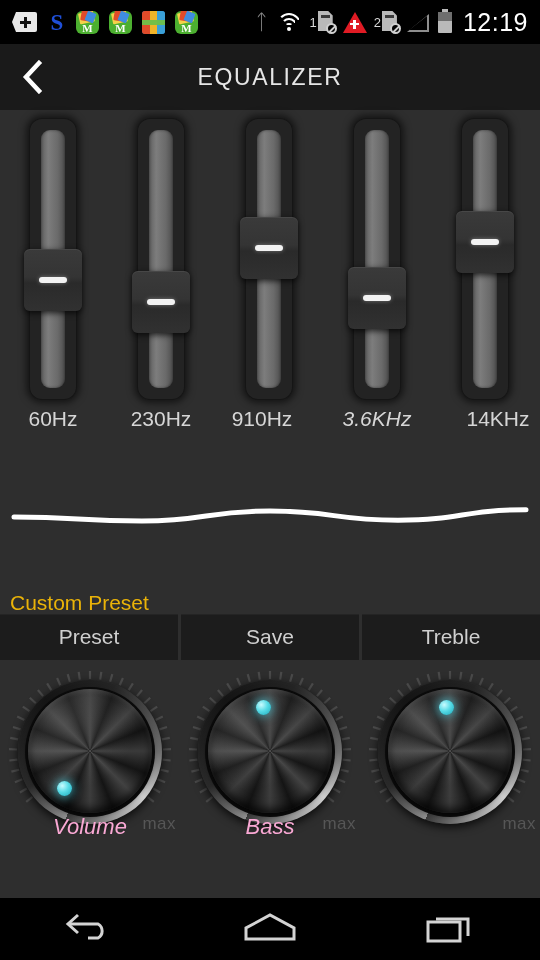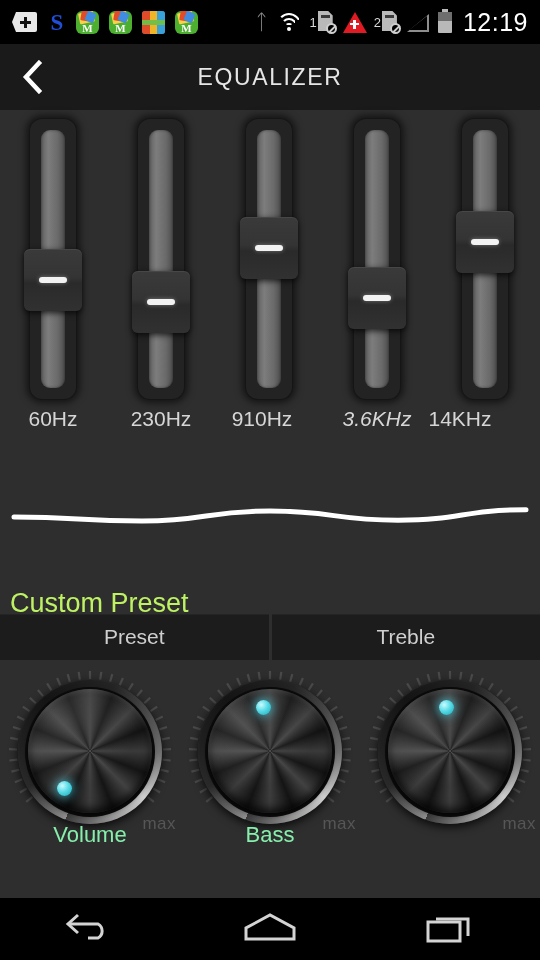--- a/index.html
+++ b/index.html
@@ -130,21 +130,21 @@
   .freqlbl{ position:absolute;top:0;text-align:center;color:#d6d6d6;font-size:21px;
      white-space:nowrap;transform:translateX(-50%); }
 
   
   #wave{ position:absolute;left:0;top:355px;width:540px;height:90px; }
 
   
   #graphrow{ position:absolute;left:0;top:462px;width:540px;height:42px;
      display:flex;align-items:center;justify-content:space-between;padding:0 10px; }
   #graphrow .g-left{ color:#d9d9d9;font-size:22px;letter-spacing:.5px; }
-  #graphrow .g-right{ color:#bef264;font-size:27px;margin-top:20px; }
+  #graphrow .g-right{ color:#eab308;font-size:21px;margin-top:20px; }
 
   
   #btnrow{ position:absolute;left:0;top:504px;width:540px;height:46px;display:flex;gap:3px;background:#2e2e2e; }
   .ebtn{ flex:1;background:#1c1c1c;display:flex;align-items:center;justify-content:center;
      color:#cfcfcf;font-size:21px;cursor:pointer;
      box-shadow:inset 0 1px 0 rgba(255,255,255,.04); }
 
   
   #knobrow{ position:absolute;left:0;top:552px;width:540px;height:185px; }
   .knobcell{ position:absolute;top:0;width:180px;height:185px; }
@@ -176,22 +176,22 @@
      background:radial-gradient(circle at 32% 26%, rgba(255,255,255,.13) 0%, rgba(255,255,255,0) 55%);
   }
   .knob .dot{
      position:absolute;width:15px;height:15px;border-radius:50%;
      background:radial-gradient(circle at 35% 32%,#c9fbff 0%,#57dbe6 45%,#19a6b8 100%);
      box-shadow:0 0 9px 2px rgba(70,215,235,.55);
   }
   .knob .maxlbl{
      position:absolute;right:-2px;bottom:2px;color:#565656;font-size:17px;letter-spacing:.5px;
   }
-  .knoblbl{ position:absolute;left:0;top:160px;width:180px;text-align:center;
-     color:#86efac;font-size:22px; }
+  .knoblbl{ position:absolute;left:0;top:152px;width:180px;text-align:center;
+     color:#f9a8d4;font-size:22px;font-style:italic; }
 
   
   #navbar{ position:absolute;left:0;top:898px;width:540px;height:62px;background:#000;
      display:flex;align-items:center;justify-content:space-around; }
   .navbtn{ width:120px;height:62px;display:flex;align-items:center;justify-content:center;cursor:pointer; }
 </style>
 </head>
 <body>
 
 <div id="statusbar">
@@ -314,35 +314,36 @@
           <div class="line"></div>
         </div>
       </div>
     </div>
 
   <div id="freqrow">
       <div class="freqlbl" style="left: 53px;">60Hz</div>
       <div class="freqlbl" style="left: 161px;">230Hz</div>
       <div class="freqlbl" style="left: 262px;">910Hz</div>
       <div class="freqlbl" style="left: 377px; font-style: italic;">3.6KHz</div>
-      <div class="freqlbl" style="left: 460px;">14KHz</div>
+      <div class="freqlbl" style="left: 498px;">14KHz</div>
     </div>
 
   <div id="wave">
     <svg width="540" height="90" viewBox="0 0 540 90" id="wavesvg">
       <path id="wavepath" fill="none" stroke="#ffffff" stroke-width="5" stroke-linecap="round" stroke-linejoin="round" d="M 14.0 52.0 C 78.0 52.0, 78.0 56.0, 142.0 56.0 C 206.0 56.0, 206.0 46.0, 270.0 46.0 C 334.0 46.0, 334.0 55.2, 398.0 55.2 C 462.0 55.2, 462.0 44.8, 526.0 44.8"></path>
     </svg>
   </div>
 
   <div id="graphrow">
     <div class="g-right">Custom Preset</div>
   </div>
 
   <div id="btnrow">
       <div class="ebtn">Preset</div>
+      <div class="ebtn">Save</div>
       <div class="ebtn">Treble</div>
     </div>
 
   <div id="knobrow">
       <div class="knobcell" style="left: 0px;">
         <div class="knob">
           <svg class="scale" width="168" height="168" viewBox="0 0 168 168">
             <line x1="20.2" y1="133.9" x2="26.5" y2="128.9" stroke="#4a4a4a" stroke-width="2.2"></line>
             <line x1="13.9" y1="124.5" x2="20.8" y2="120.5" stroke="#4a4a4a" stroke-width="2.2"></line>
             <line x1="8.9" y1="114.3" x2="16.3" y2="111.3" stroke="#4a4a4a" stroke-width="2.2"></line>

